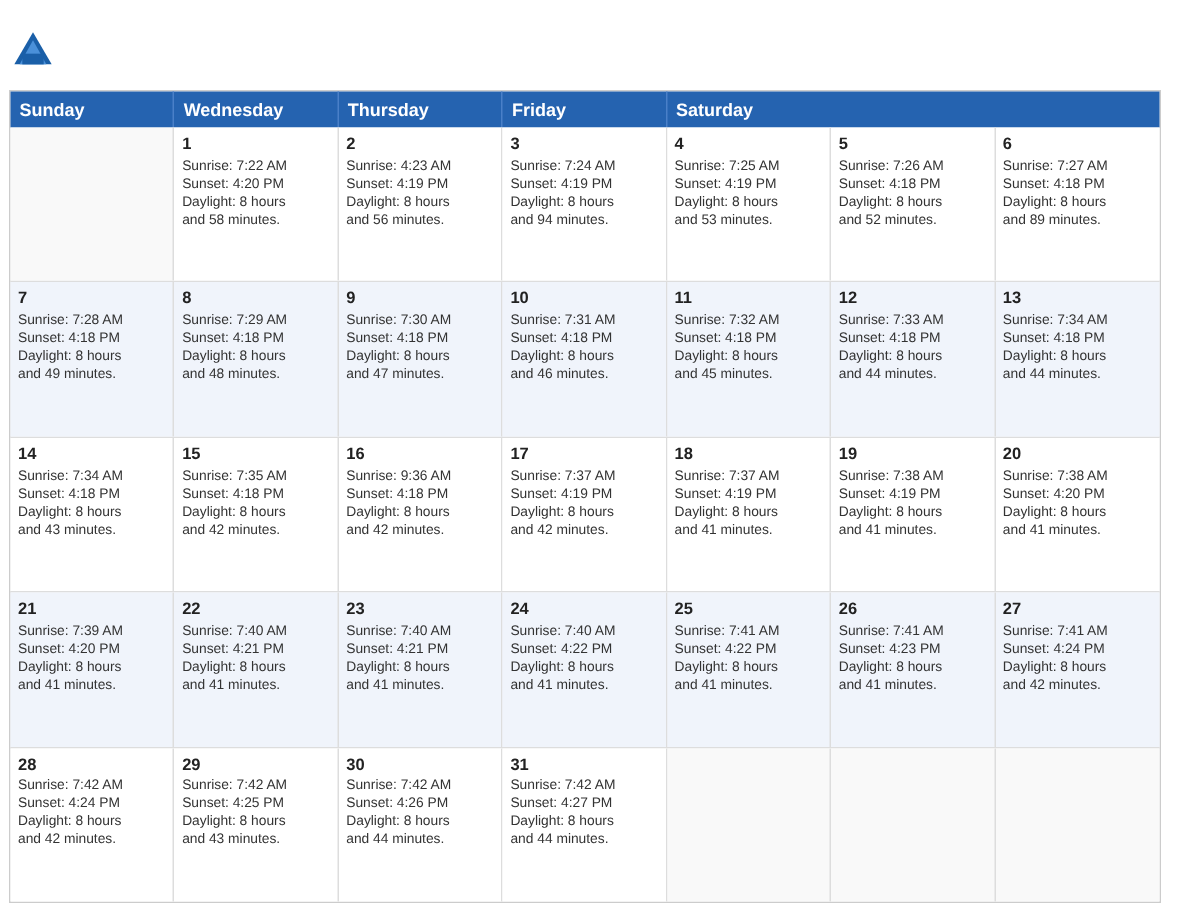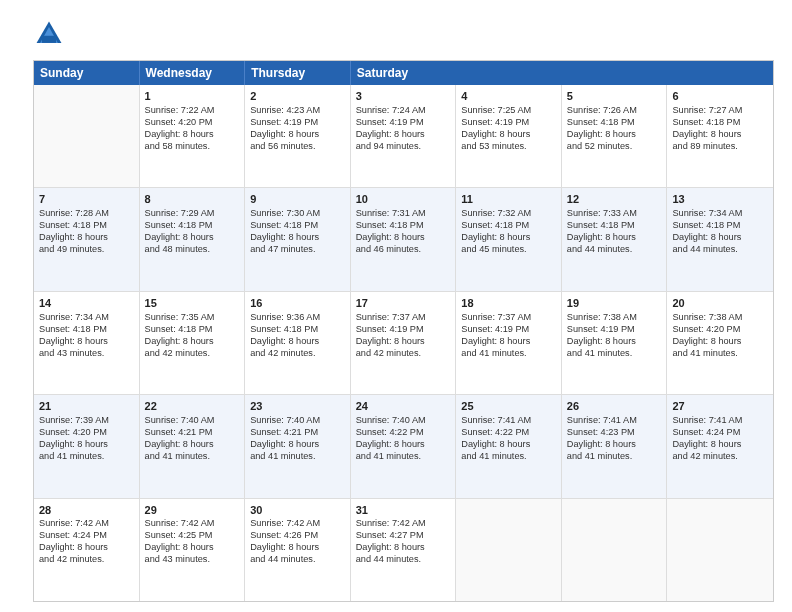--- a/index.html
+++ b/index.html
@@ -6,21 +6,21 @@
     body {
       width: 792px;
       height: 612px;
       font-family: Arial, sans-serif;
       background: #fff;
       overflow: hidden;
     }
     .page {
       width: 792px;
       height: 612px;
-      padding: 18px 18px 10px 33px;
+      padding: 18px 18px 10px 6px;
       display: flex;
       flex-direction: column;
     }
     .header {
       display: flex;
       justify-content: space-between;
       align-items: flex-start;
       margin-bottom: 10px;
     }
     .logo {
@@ -128,20 +128,21 @@
       <div class="month-title"></div>
       <div class="subtitle"></div>
     </div>
   </div>
 
   <div class="calendar">
     <div class="cal-header">
     <div class="cal-header-cell">Sunday</div>
         <div class="cal-header-cell">Wednesday</div>
         <div class="cal-header-cell">Thursday</div>
+        <div class="cal-header-cell">Friday</div>
         <div class="cal-header-cell">Saturday</div>
       </div>
     <div class="cal-body">
     <div class="cal-row">
           <div class="cal-cell empty"></div>
           <div class="cal-cell">
           <span class="day-num">1</span>
           <span class="cell-line">Sunrise: 7:22 AM</span>
           <span class="cell-line">Sunset: 4:20 PM</span>
           <span class="cell-line">Daylight: 8 hours</span>

